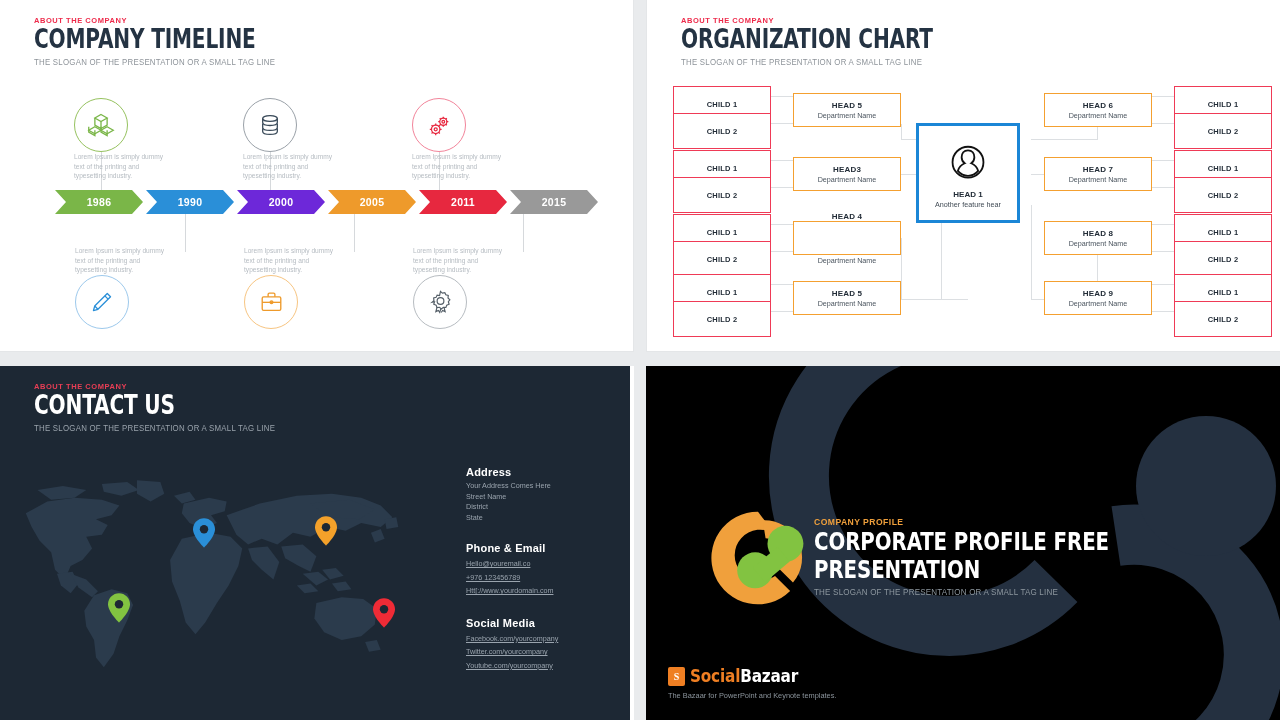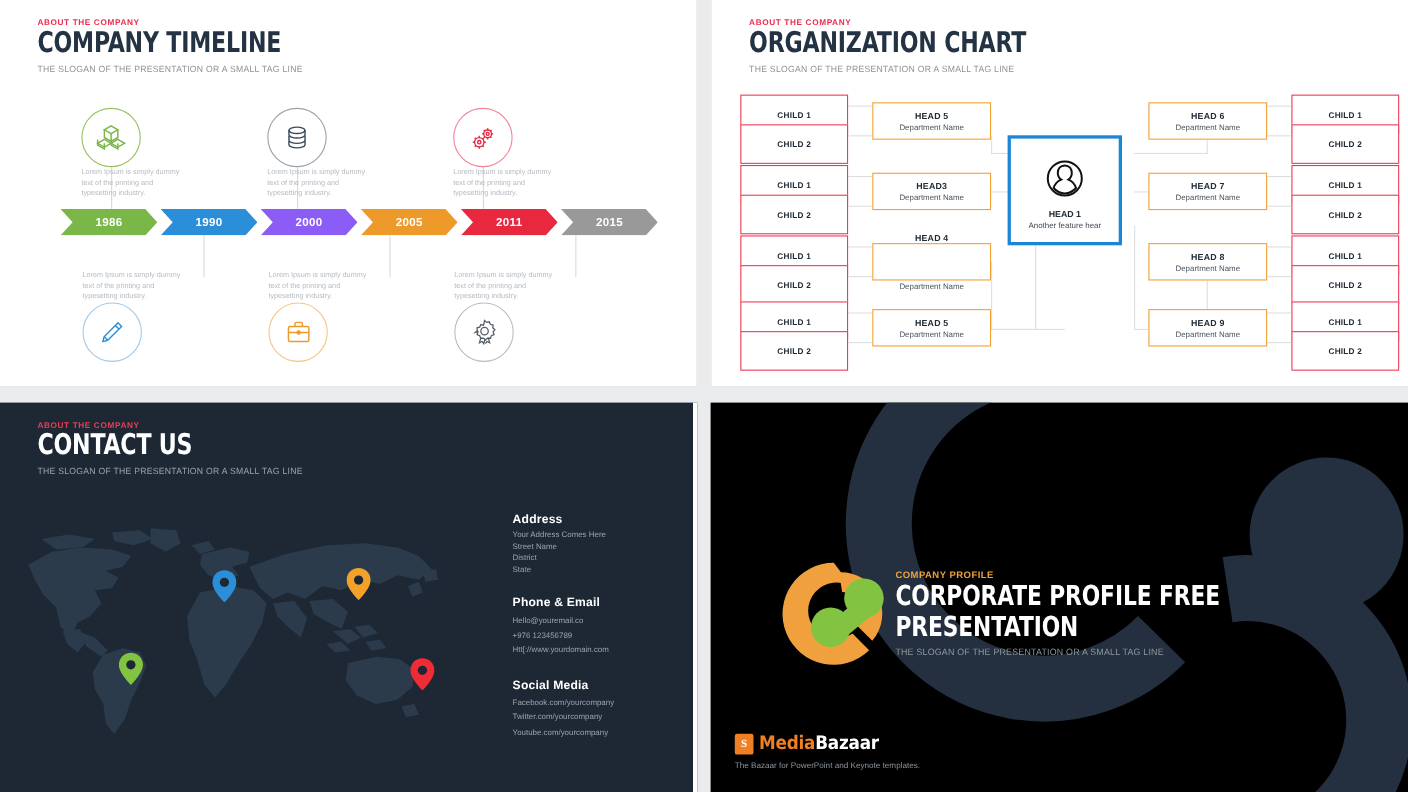--- a/index.html
+++ b/index.html
@@ -87,21 +87,21 @@
   .org-root .r-t { font-size:8px; font-weight:700; color:#222c37; margin-top:4px;}
   .org-root .r-s { font-size:7.2px; color:#414b55; margin-top:1px;}
   .org-line { position:absolute; background:#dcdfe2; }
 
   
   .map-wrap { position:absolute; left:18px; top:110px; width:390px; height:215px; }
   .pin { position:absolute; width:22px; height:30px; }
   .contact-col { position:absolute; left:466px; top:100px; width:150px; }
   .c-h { font-size:11px; font-weight:700; color:#fff; letter-spacing:.2px; margin-bottom:3px; }
   .c-l { font-size:7.2px; line-height:10.5px; color:#9aa4ae; }
-  .c-l.sp { line-height:13.5px; }
+  .c-l.sp { line-height:13.5px;text-decoration:underline; }
   .c-grp { margin-bottom:19px; }
   .tslide-logo { position:absolute; left:60px; top:140px; width:104px; height:104px; }
   .tslide-txt { position:absolute; left:168px; top:151px; }
   .t-kicker { font-size:8.6px; font-weight:700; letter-spacing:.45px; color:#f0a03c; text-transform:uppercase; }
   .t-main {
     font-family:"Liberation Sans Narrow","DejaVu Sans Condensed","Liberation Sans", sans-serif;
     font-size:25px; line-height:28px; font-weight:700; color:#fff;
     text-transform:uppercase; letter-spacing:-0.1px;
     transform:scaleX(0.88); transform-origin:left center; margin-top:1px;
   }
@@ -183,21 +183,21 @@
       <div class="tl-text">Lorem Ipsum is simply dummy text of the printing and typesetting industry.</div>
     </div>
 
     <div class="arrow-bar">
       <div class="arrow" style="background:#7ab648;">
           <span>1986</span>
         </div>
       <div class="arrow" style="background:#2a8fd8;">
           <span>1990</span>
         </div>
-      <div class="arrow" style="background:#8b5cf6;">
+      <div class="arrow" style="background:#6d28d9;">
           <span>2000</span>
         </div>
       <div class="arrow" style="background:#ee9a2b;">
           <span>2005</span>
         </div>
       <div class="arrow" style="background:#e7283f;">
           <span>2011</span>
         </div>
       <div class="arrow" style="background:#999999;">
           <span>2015</span>
@@ -505,18 +505,18 @@
     <div class="tslide-txt">
       <div class="t-kicker">COMPANY PROFILE</div>
       <div class="t-main">CORPORATE PROFILE FREE PRESENTATION</div>
       <div class="t-sub">THE SLOGAN OF THE PRESENTATION OR A SMALL TAG LINE</div>
     </div>
 
     <div class="sb-logo">
       <div class="sb-mark">
           <span>S</span>
         </div>
-      <div class="sb-word"><span class="o">Media</span><span class="w">Bazaar</span></div>
+      <div class="sb-word"><span class="o">Social</span><span class="w">Bazaar</span></div>
     </div>
     <div class="sb-tag">The Bazaar for PowerPoint and Keynote templates.</div>
   </div>
 
 </div>
 
 </body></html>

